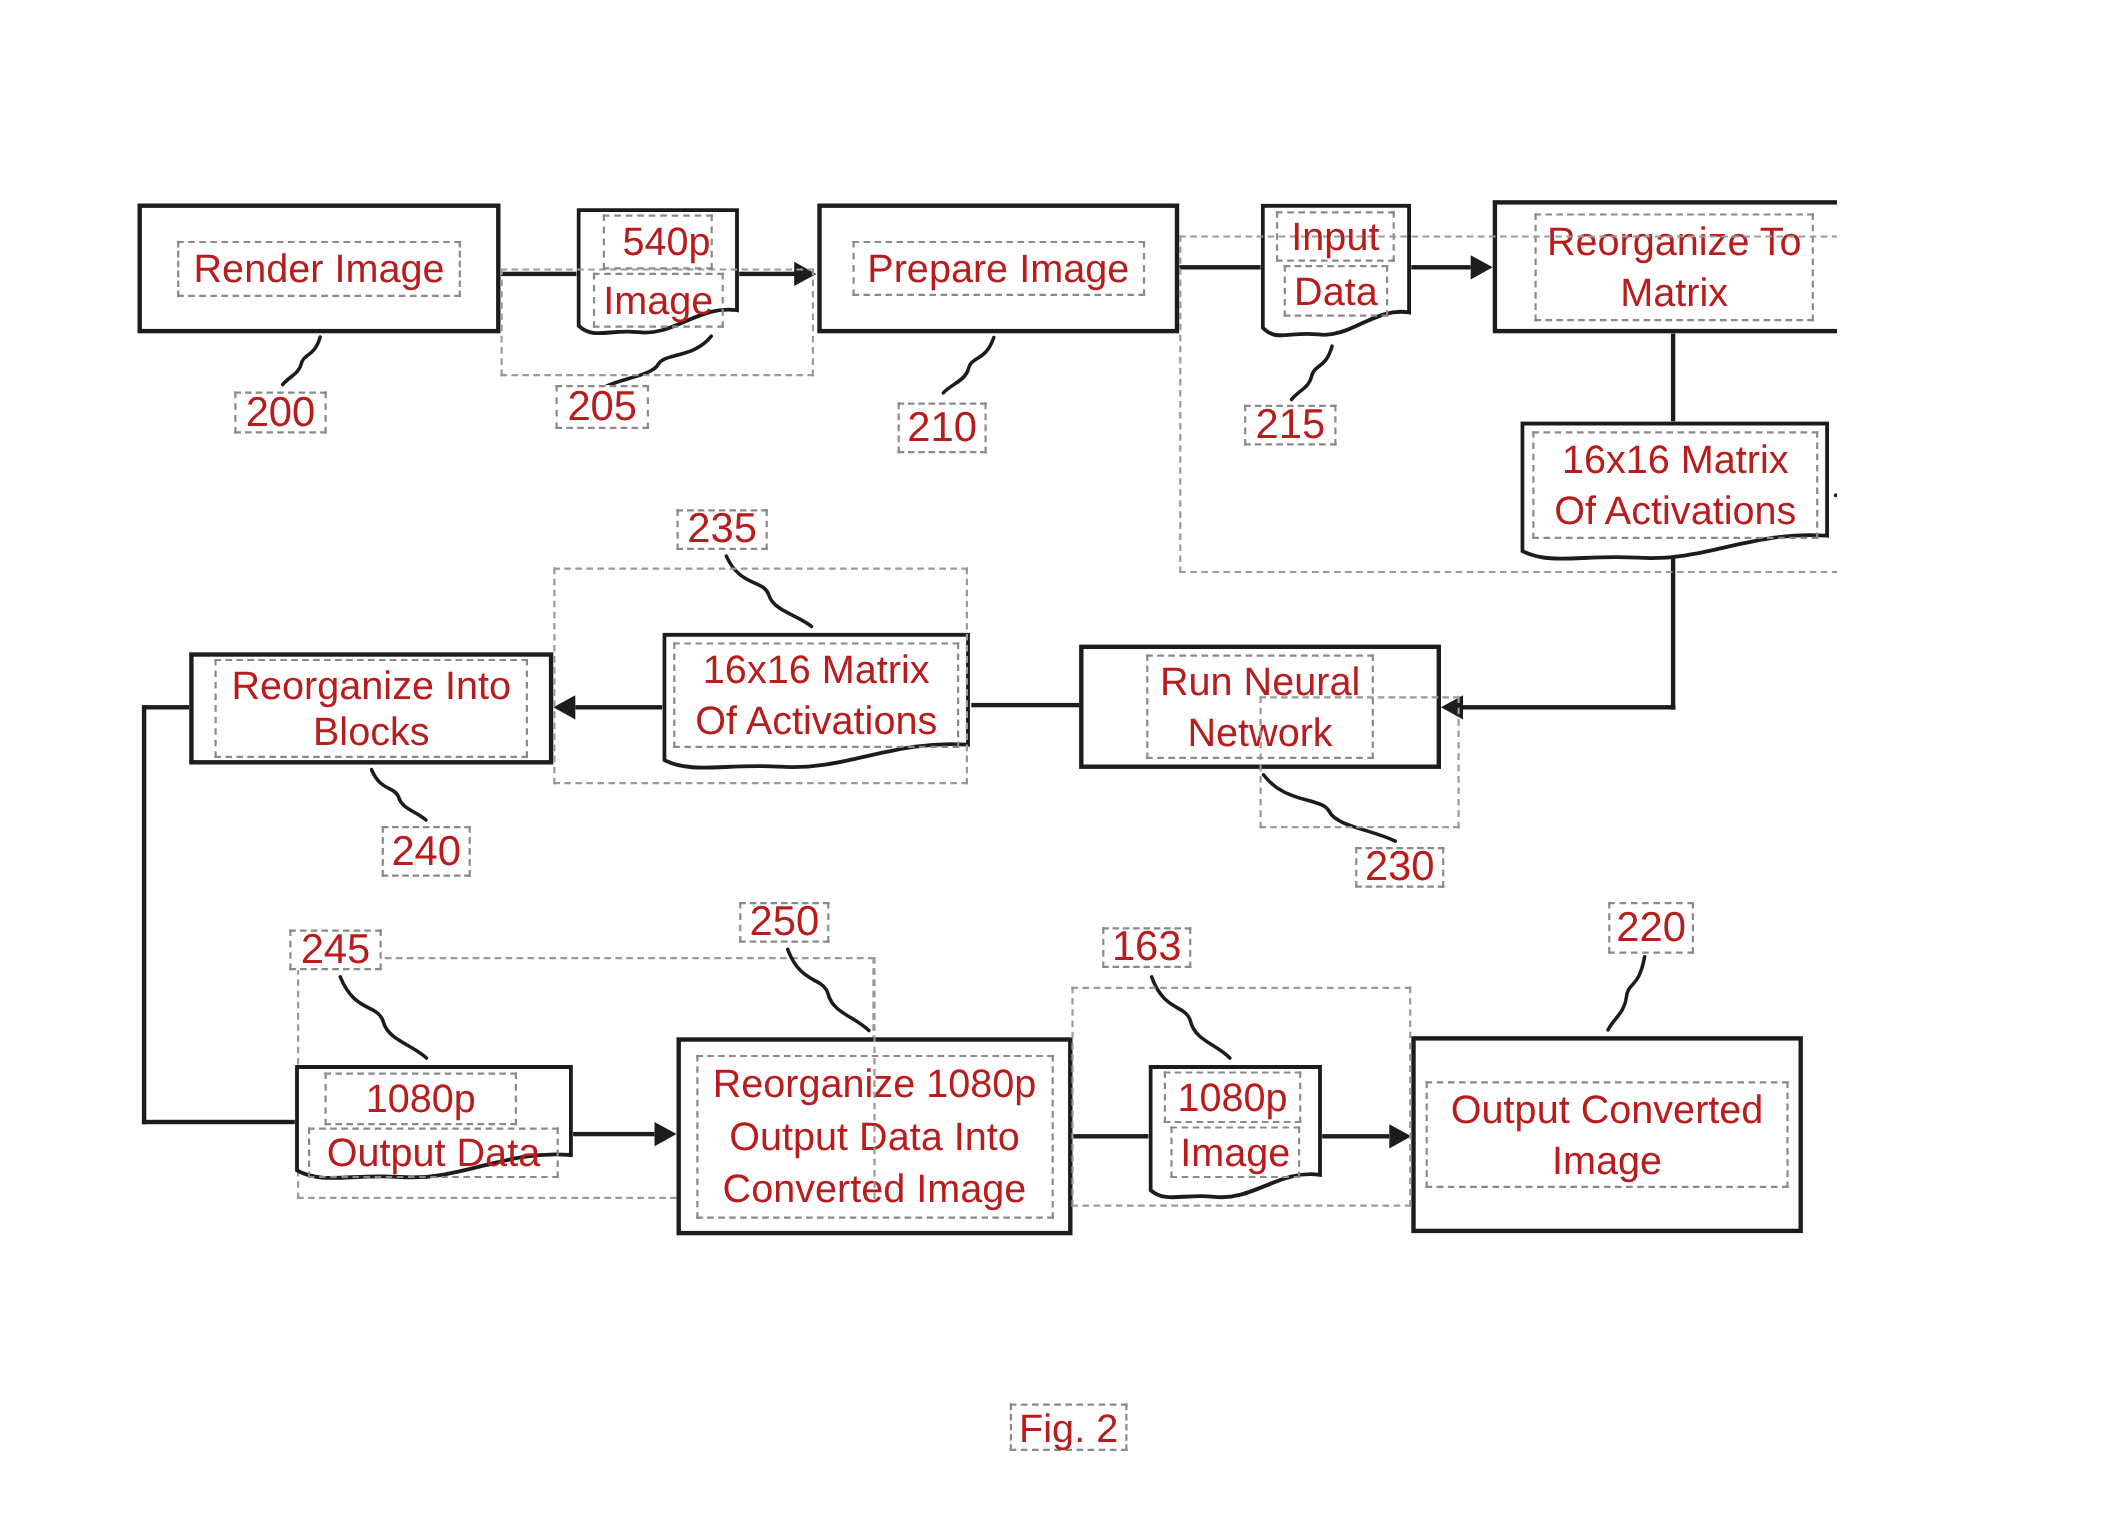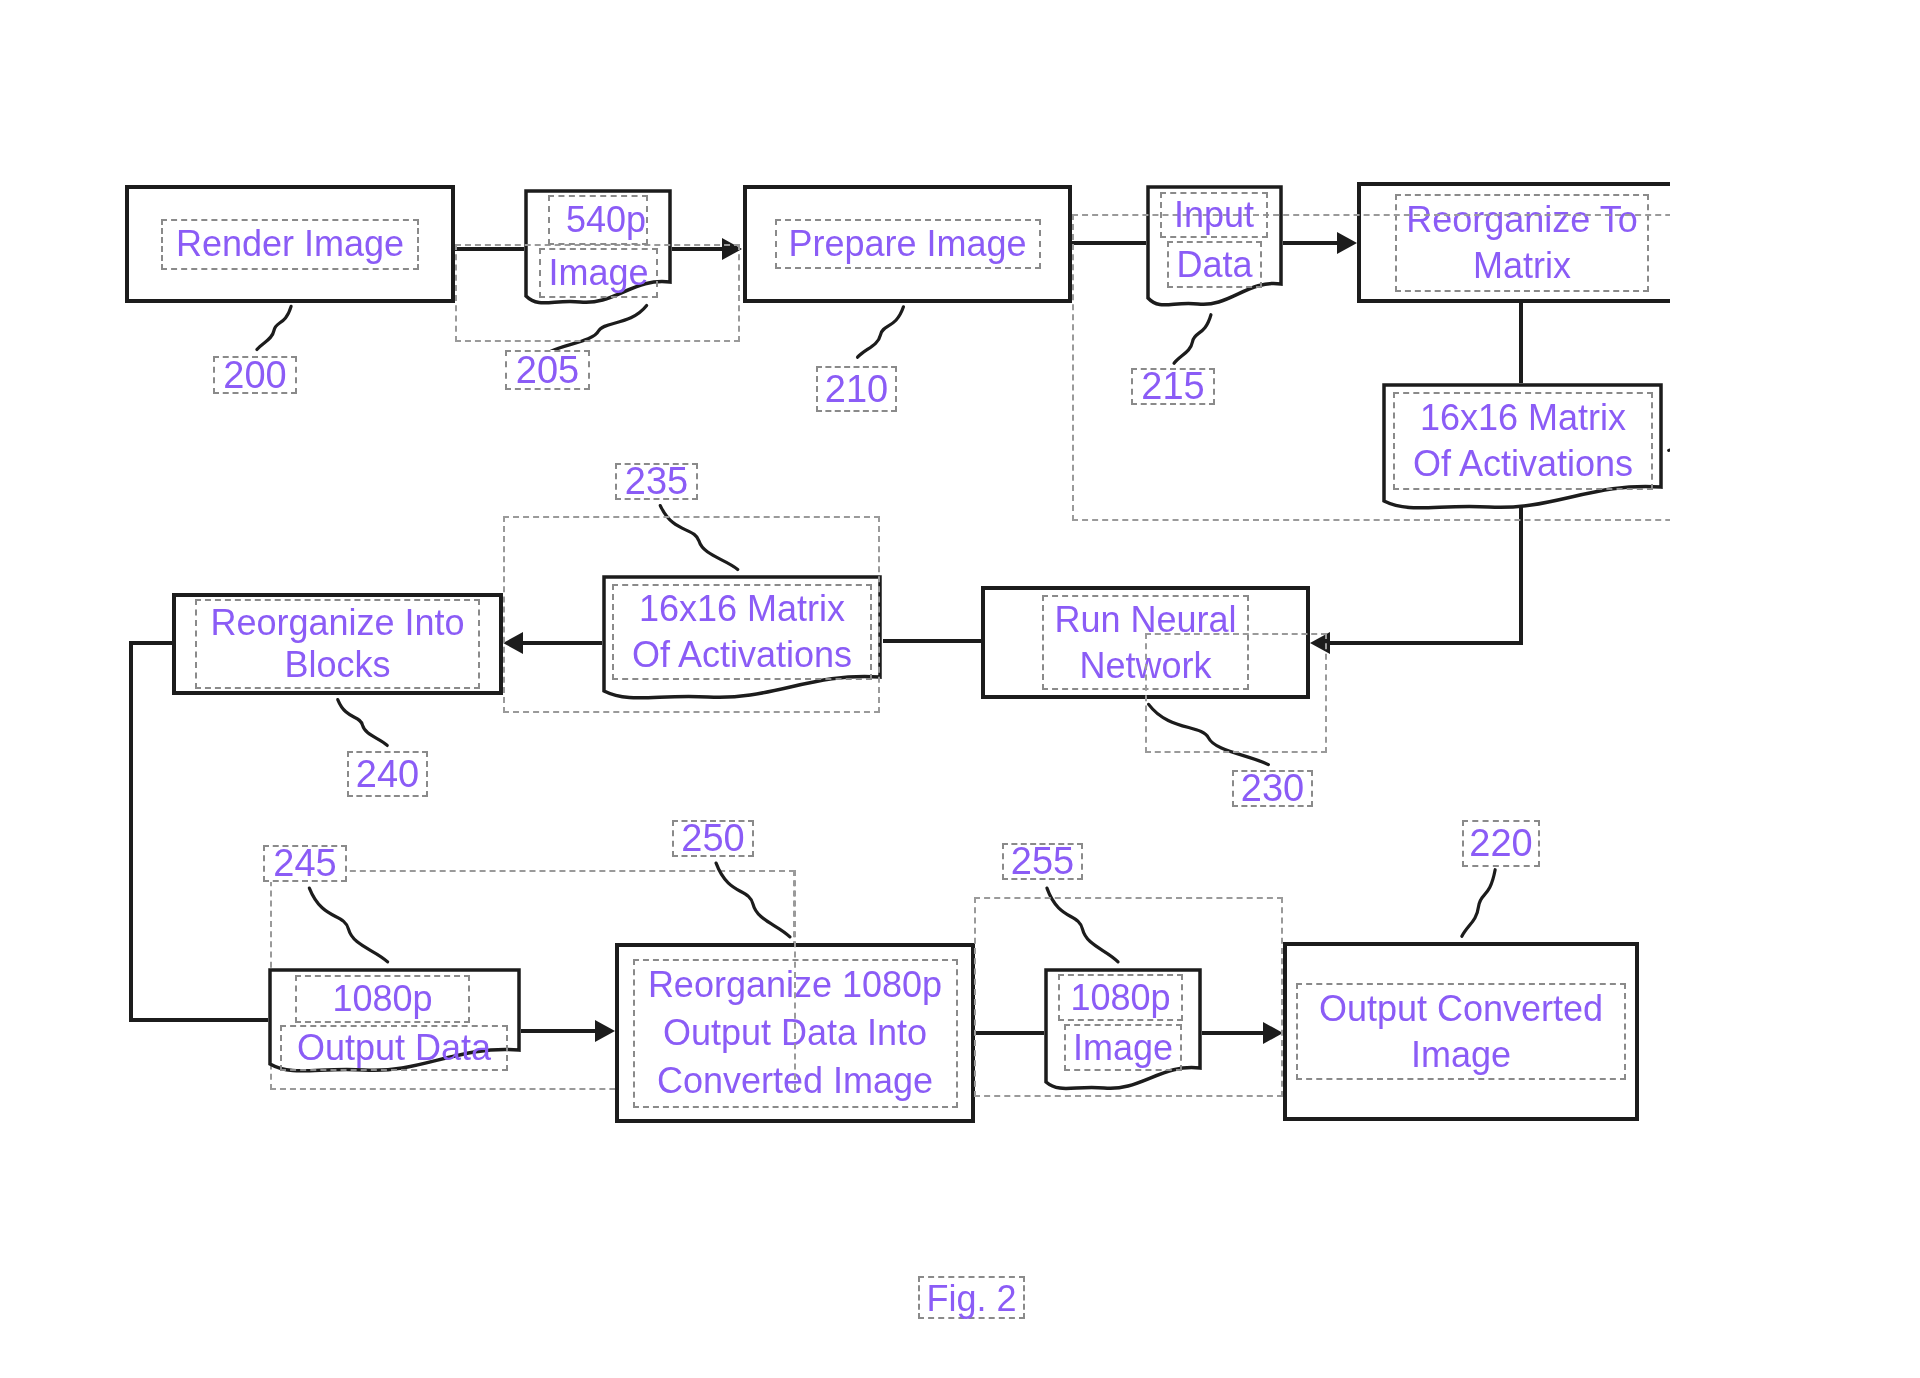--- a/index.html
+++ b/index.html
@@ -1,18 +1,18 @@
 <!DOCTYPE html>
 <html><head>
 <meta charset="utf-8">
 <style>
   html,body{margin:0;padding:0;background:#ffffff;}
   .canvas{
     position:relative;width:1670px;height:1378px;background:#ffffff;
-    font-family:"Liberation Sans", sans-serif;color:#8b5cf6;overflow:hidden;text-decoration:underline;
+    font-family:"Liberation Sans", sans-serif;color:#b91c1c;overflow:hidden;text-decoration:underline;
   }
   
   .box{
     position:absolute;border:4px solid #1c1c1c;background:#ffffff;
     display:flex;align-items:center;justify-content:center;z-index:3;box-sizing:border-box;
   }
   
   .tbox{
     border:2px dashed #8a8a8a;box-sizing:border-box;
     display:flex;flex-direction:column;align-items:center;justify-content:center;
@@ -248,21 +248,21 @@
   <div class="num" style="left:347px;top:751px;width:81px;height:46px;">
       <span>240</span>
     </div>
   <div class="num" style="left:263px;top:845px;width:84px;height:37px;">
       <span>245</span>
     </div>
   <div class="num" style="left:672px;top:820px;width:82px;height:37px;">
       <span>250</span>
     </div>
   <div class="num" style="left:1002px;top:843px;width:81px;height:37px;">
-      <span>255</span>
+      <span>163</span>
     </div>
   <div class="num" style="left:1462px;top:820px;width:78px;height:47px;">
       <span>220</span>
     </div>
 
   <div class="caption" style="left:918px;top:1276px;width:107px;height:43px;">
     <span>Fig. 2</span>
   </div>
 
 </div>

